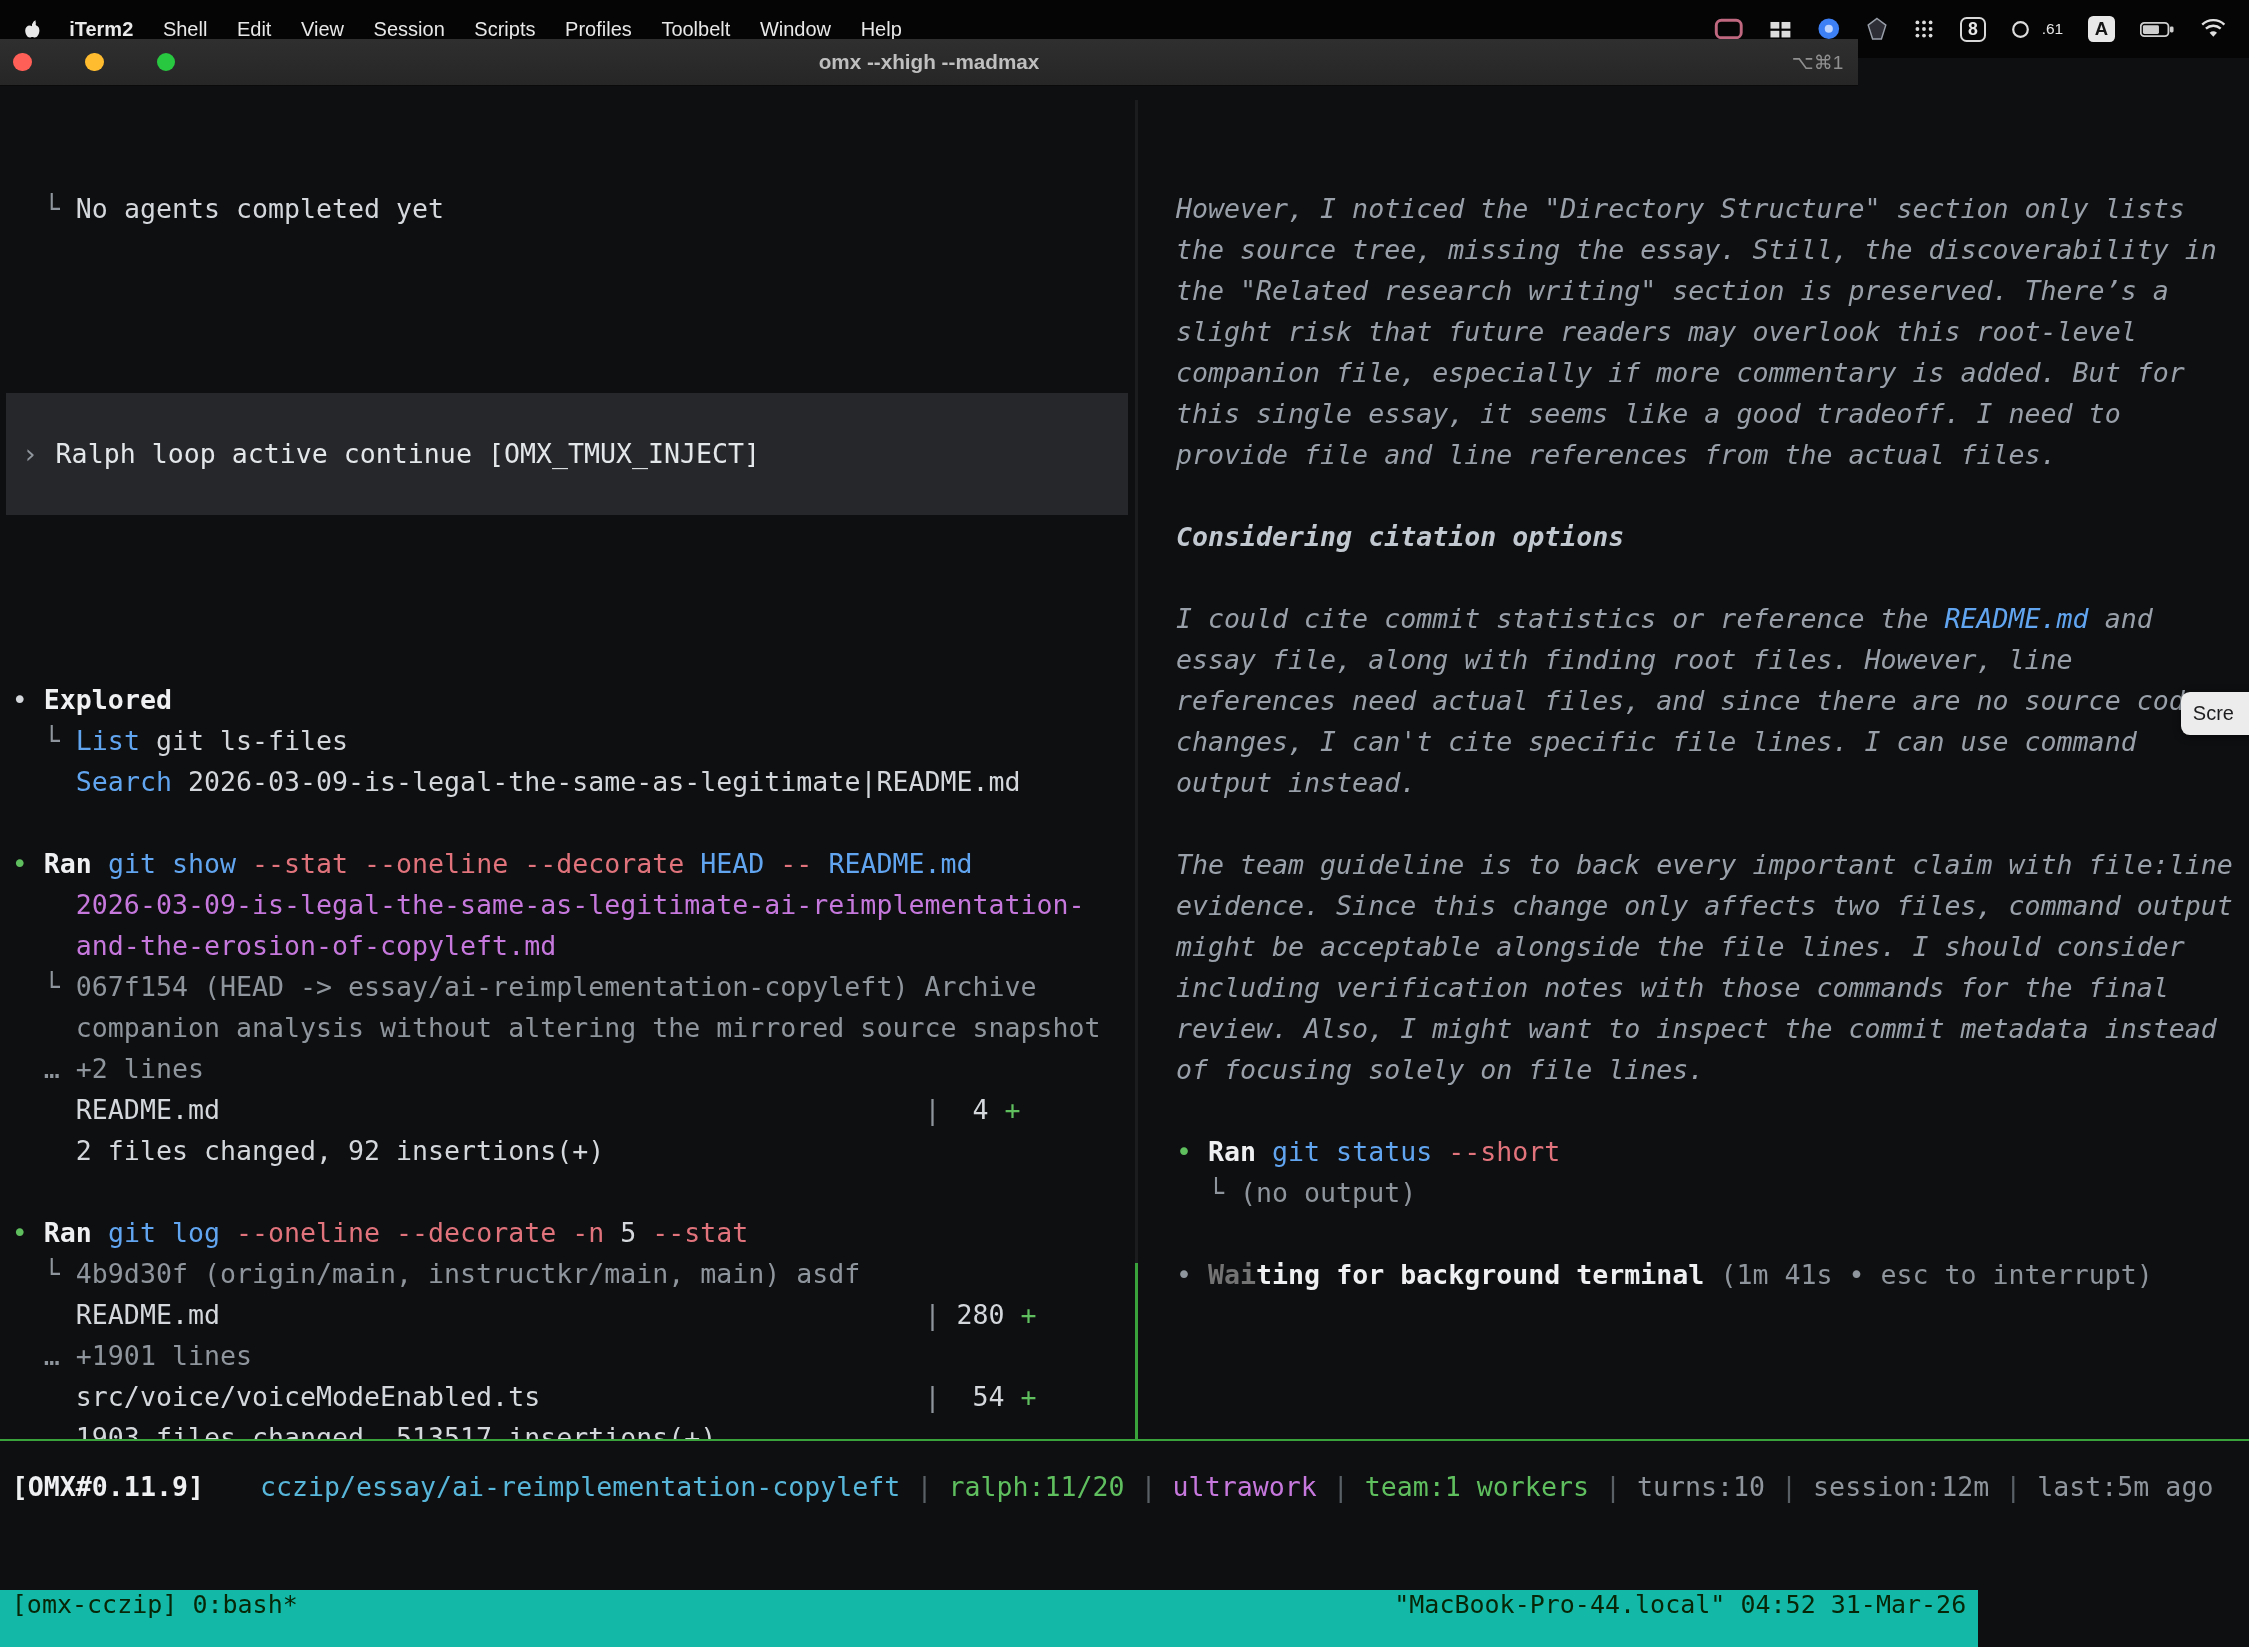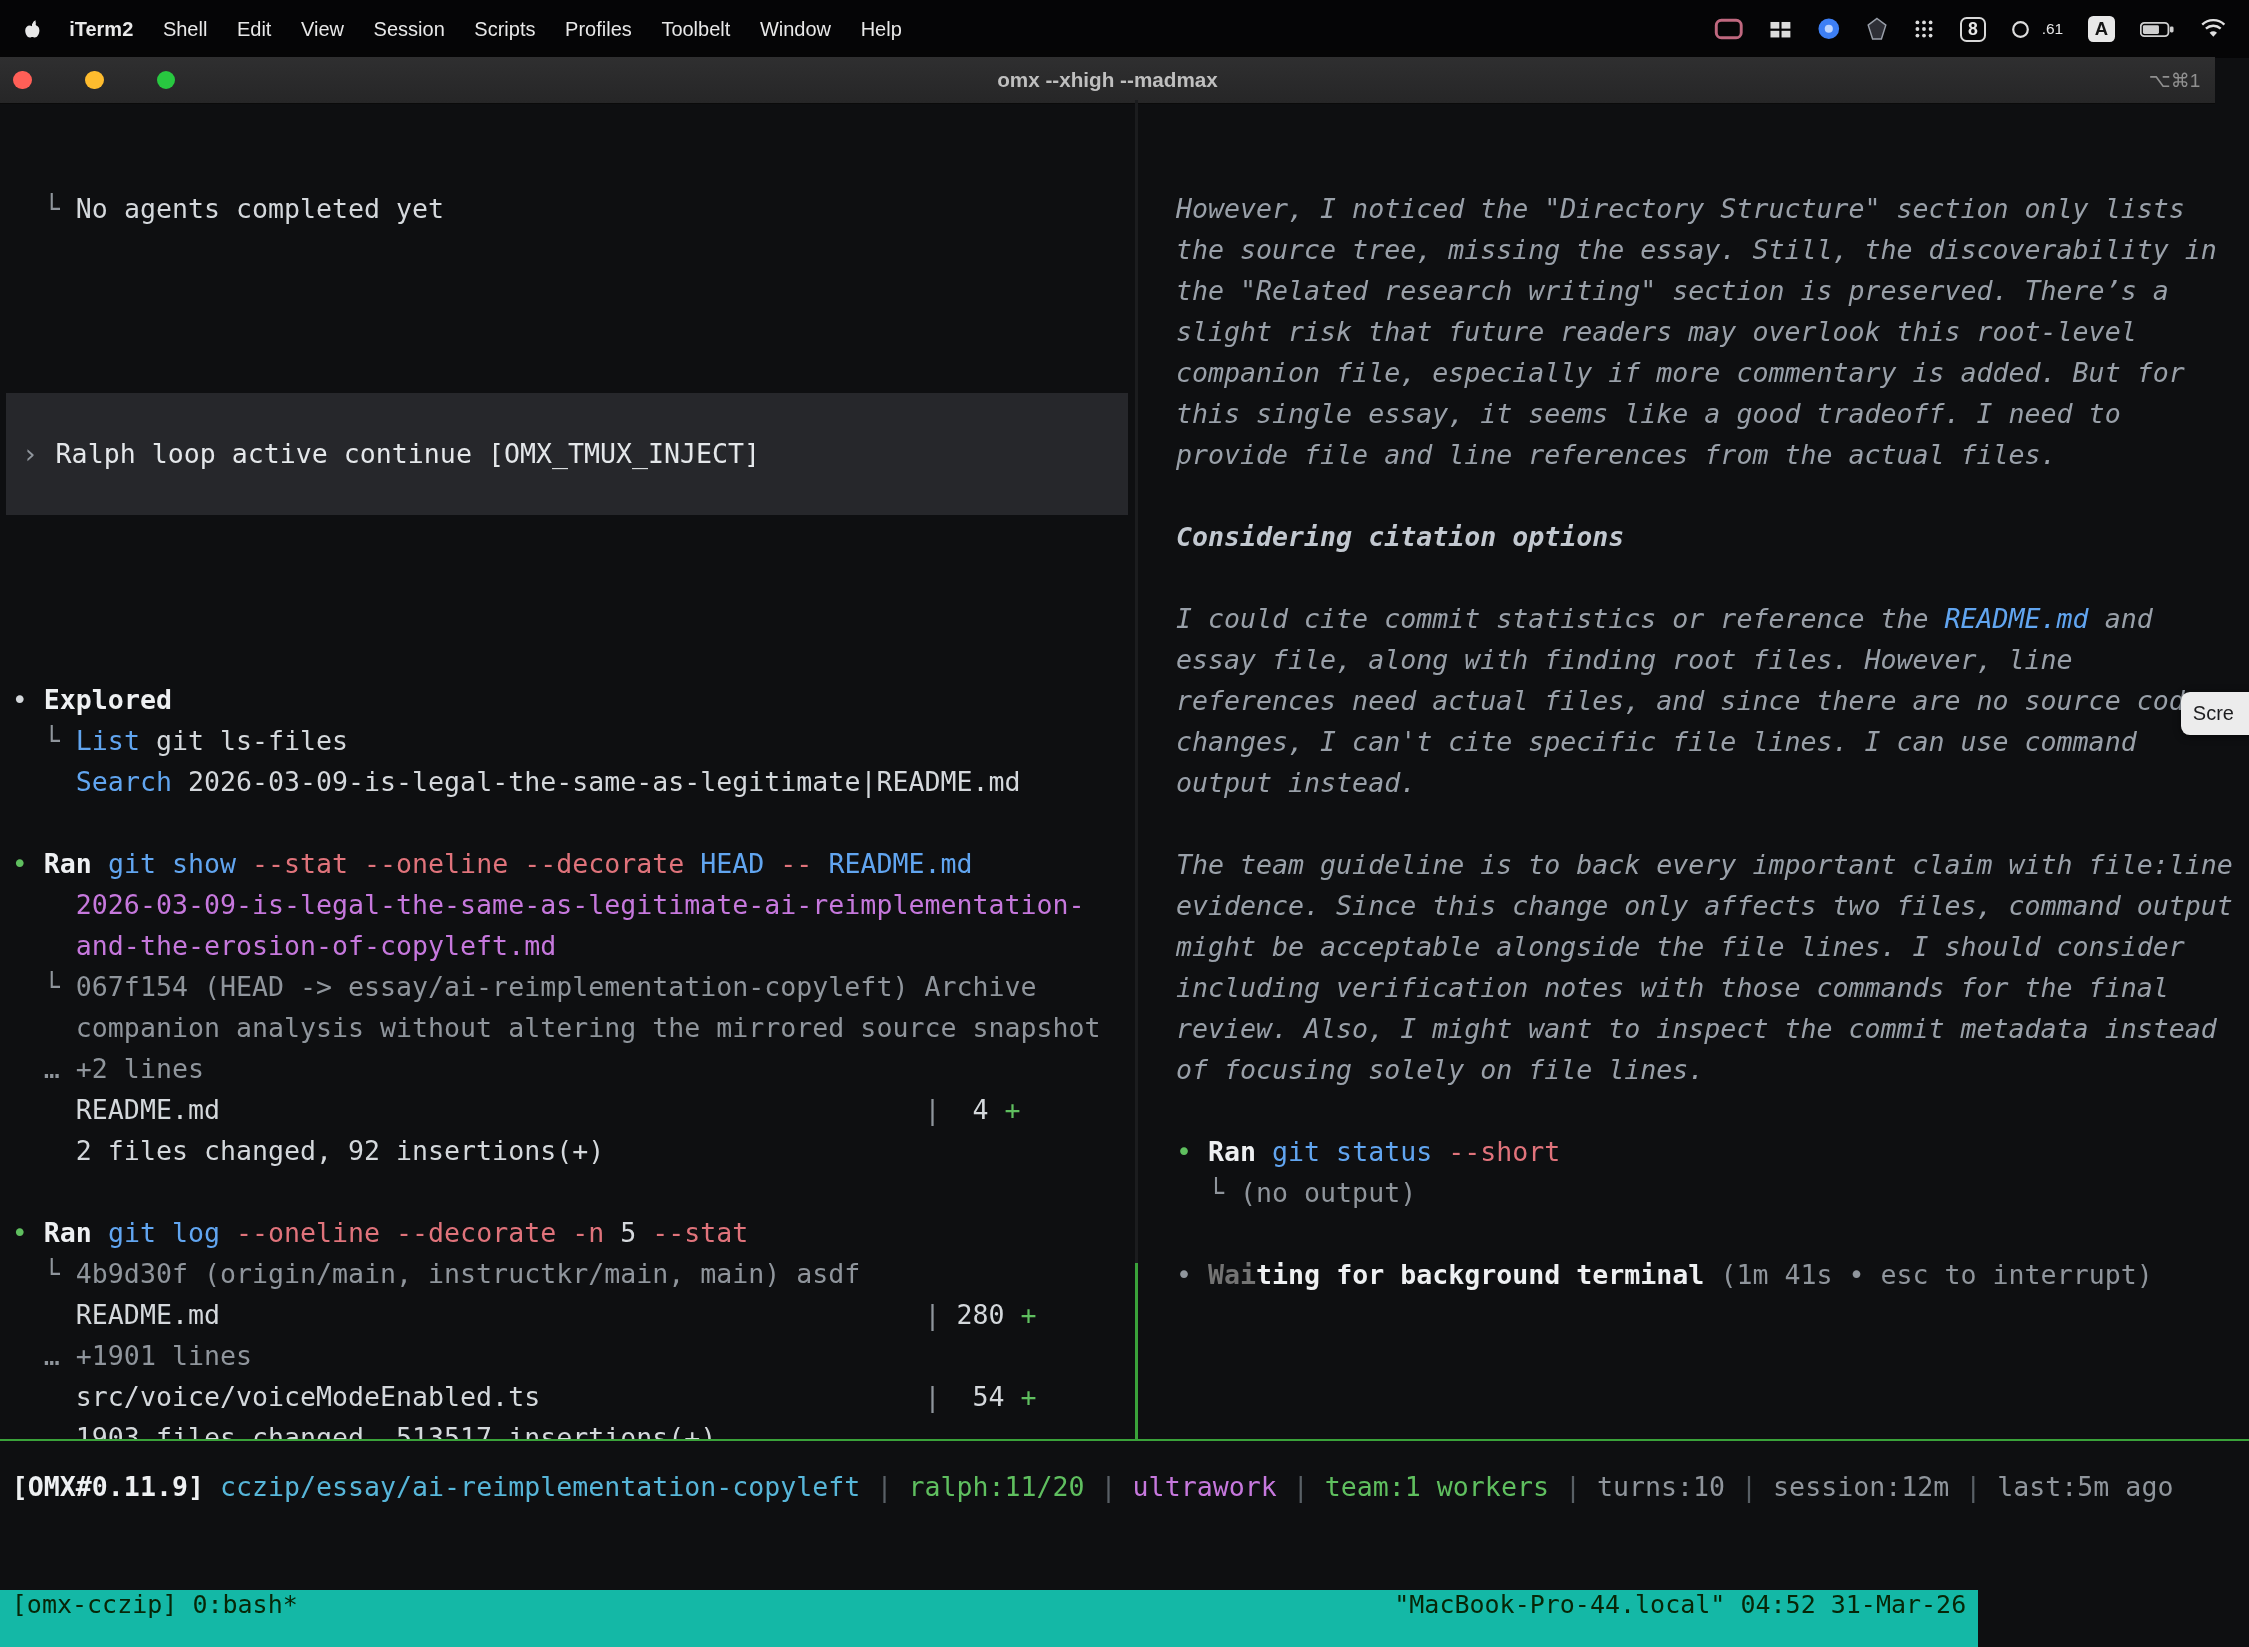--- a/index.html
+++ b/index.html
@@ -15,21 +15,21 @@
   .appname { font-weight:bold; padding:0 14.8px; }
   .mitem { padding:0 14.8px; }
   .mb-right { margin-left:auto; display:flex; align-items:center; gap:25px; padding-right:5.9px; }
   .mb-ic { display:flex; align-items:center; justify-content:center; }
   .eightkey { border:2.2px solid #d8d8d8; border-radius:6.6px; padding:0 5.9px; font-weight:bold; font-size:17.7px; color:#e8e8e8; }
   .gauge-wrap { display:flex; align-items:flex-start; gap:12px; font-size:15.5px; color:#e8e8e8; }
   .inputsrc { width:26.6px; height:26.6px; background:#e8e8e8; color:#151515; border-radius:5.2px;
               display:flex; align-items:center; justify-content:center; font-weight:bold; font-size:18.5px; }
 
   
-  .titlebar { position:absolute; top:57px; left:0; width:2215px; height:47px;
+  .titlebar { position:absolute; top:39px; left:0; width:1858px; height:47px;
               background:linear-gradient(#2f2f30,#262627); border-bottom:1.5px solid #0a0a0a;
               display:flex; align-items:center;gap:40px; }
   .tl { width:18.5px; height:18.5px; border-radius:50%; margin-left:13.3px; }
   .tl-red { background:#ff5f57; }
   .tl-yellow { background:#febc2e; }
   .tl-green { background:#28c840; }
   .title { position:absolute; left:0; right:0; text-align:center; color:#bfbfbf;
            font:600 20.7px "Liberation Sans",sans-serif; }
   .shortcut { margin-left:auto; color:#909090; font:19px "Liberation Sans",sans-serif; padding-right:14.8px; z-index:2; }
 
@@ -47,21 +47,21 @@
   
   .c-w   { color:#d4d8dc; }
   .c-wb  { color:#eef0f2; font-weight:bold; }
   .c-g   { color:#8f959c; }
   .c-dim { color:#596066; }
   .c-dimb{ color:#737373; font-weight:bold; }
   .c-b   { color:#61a5f0; }
   .c-r   { color:#e0737b; }
   .c-m   { color:#c678dd; }
   .c-grn { color:#5fbf5f; }
-  .c-cy  { color:#57b6d9; }
+  .c-cy  { color:#57b6d9;margin-left:40px; }
   .c-it  { color:#99a0a9; font-style:italic; }
   .c-itb { color:#c2c8d0; font-style:italic; font-weight:bold; }
   .c-bit { color:#61a5f0; font-style:italic; }
 
   
   .banner { margin:41px 7.4px 0 -5.9px; height:122px; background:#26272b;
             display:flex; align-items:center; padding-left:16px; }
   .banner .chev { color:#8f959c; margin-right:17.7px; }
   .banner .btxt { color:#e4e7ea; }
   .lines-main { margin-top:41px; }

